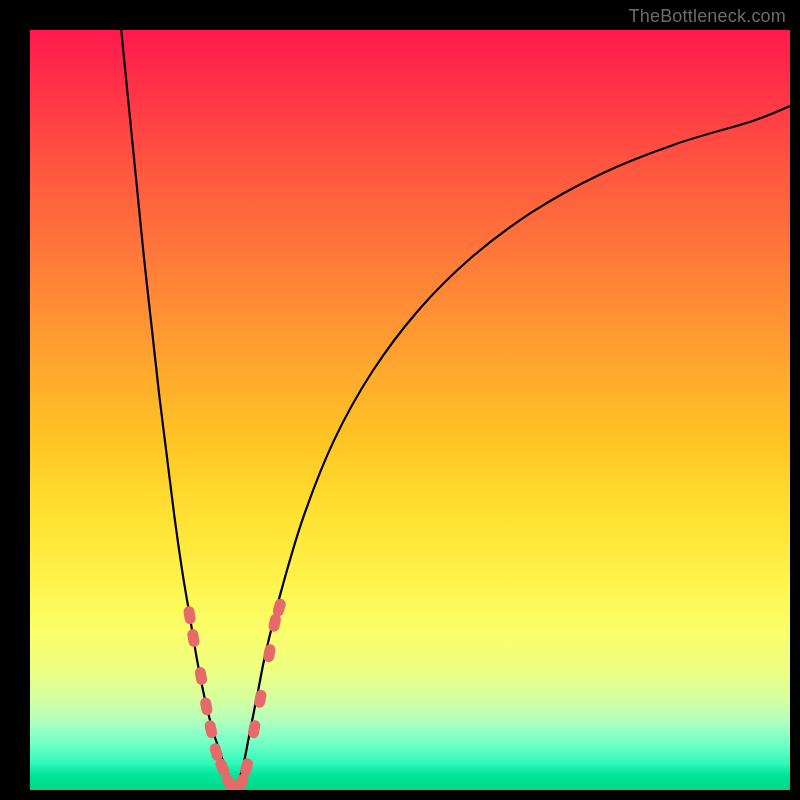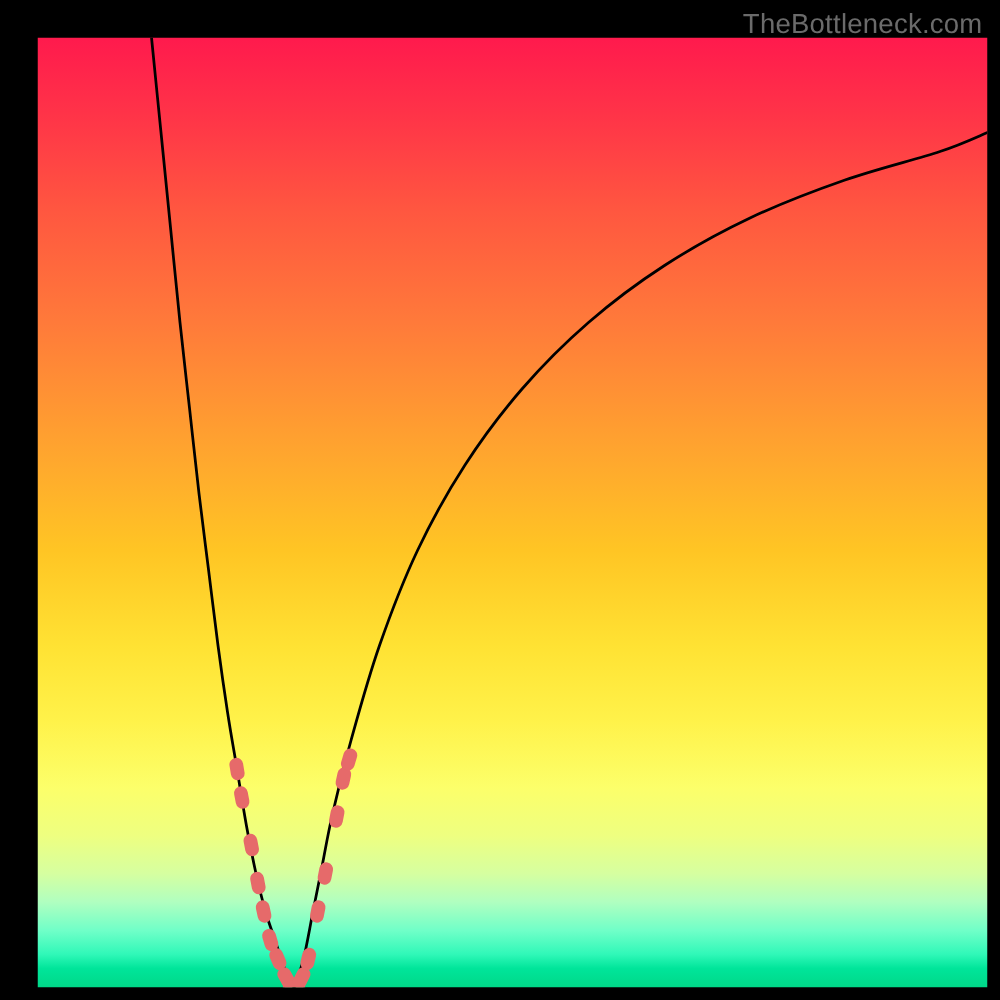--- a/index.html
+++ b/index.html
@@ -46,21 +46,21 @@
       #30f8b8 96.5%,
       #00e59a 98%,
       #00d888 100%
     );
   }
   .watermark {
     position: absolute;
     top: 6px;
     right: 14px;
     color: #6b6b6b;
-    font-size: 22px;
+    font-size: 18px;
     letter-spacing: 0.2px;
     font-weight: 400;
     user-select: none;
   }
   svg.curves {
     position: absolute;
     left: 0; top: 0;
     width: 100%; height: 100%;
   }
   .curve-path {

